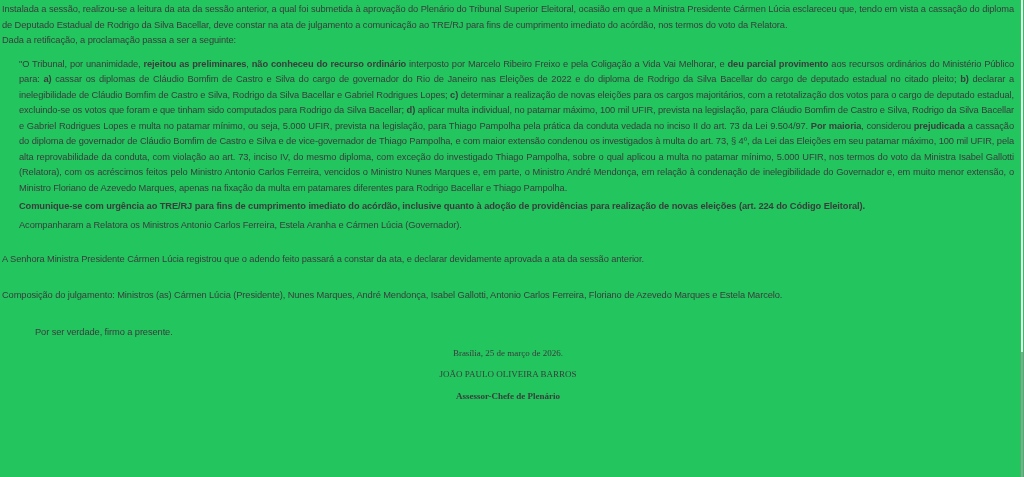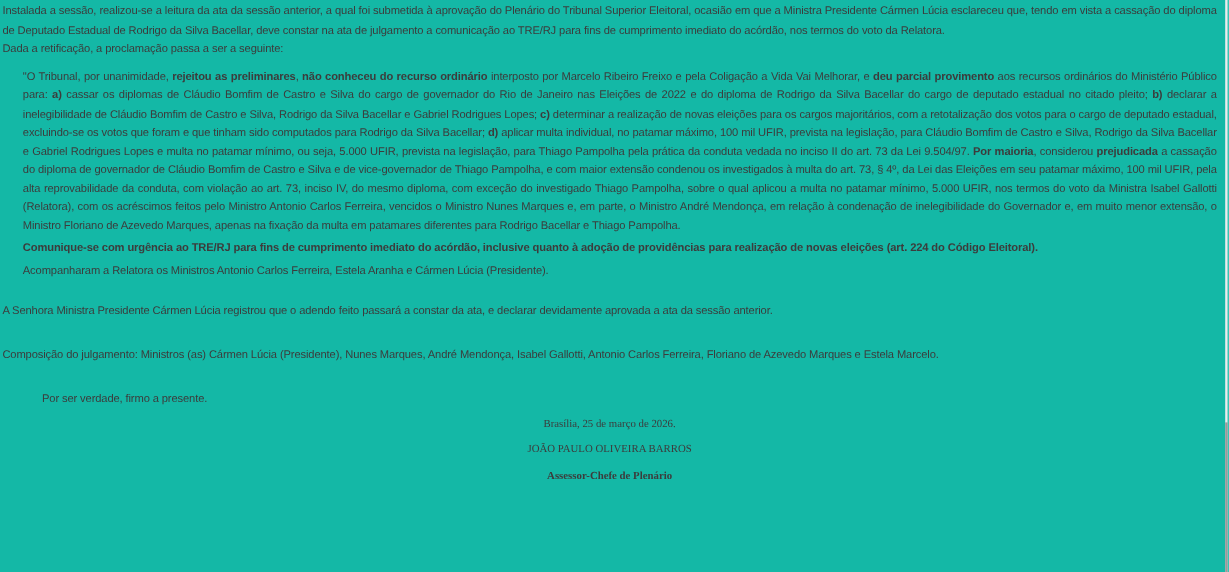--- a/index.html
+++ b/index.html
@@ -9,21 +9,21 @@
     background: #ffffff;
   }
   .page {
     position: relative;
     width: 1024px; height: 477px;
     font-family: "Liberation Sans", sans-serif;
     font-size: 9.3px;
     letter-spacing: -0.1px;
     line-height: 15.5px;
     color: #3c3c3c;
-    background: #14b8a6;
+    background: #22c55e;
   }
   .content { padding: 2px 10px 0 2px; }
   p { margin: 0; text-align: justify; }
   b { font-weight: bold; }
   .quote { margin-left: 17px; margin-top: 8px; }
   #q2 { margin-top: 5px; }
   #q3 { margin-top: 3px; font-weight: bold; }
   #q4 { margin-top: 3.5px; text-align: left; }
   #q5 { margin-top: 3.5px; text-align: left; }
   #p3 { margin-top: 18px; }
@@ -59,21 +59,21 @@
     <p id="p1">Instalada a sessão, realizou-se a leitura da ata da sessão anterior, a qual foi submetida à aprovação do Plenário do Tribunal Superior Eleitoral, ocasião em que a Ministra Presidente Cármen Lúcia esclareceu que, tendo em vista a cassação do diploma de Deputado Estadual de Rodrigo da Silva Bacellar, deve constar na ata de julgamento a comunicação ao TRE/RJ para fins de cumprimento imediato do acórdão, nos termos do voto da Relatora.</p>
 
     <p id="p2">Dada a retificação, a proclamação passa a ser a seguinte:</p>
 
     <div class="quote">
       <p id="q1"><span>"O Tribunal, por unanimidade, </span><b>rejeitou as preliminares</b><span>, </span><b>não conheceu do recurso ordinário</b><span> interposto por Marcelo Ribeiro Freixo e pela Coligação a Vida Vai Melhorar, e </span><b>deu parcial provimento</b><span> aos recursos ordinários do Ministério Público para: </span><b>a)</b><span> cassar os diplomas de Cláudio Bomfim de Castro e Silva do cargo de governador do Rio de Janeiro nas Eleições de 2022 e do diploma de Rodrigo da Silva Bacellar do cargo de deputado estadual no citado pleito; </span><b>b)</b><span> declarar a inelegibilidade de Cláudio Bomfim de Castro e Silva, Rodrigo da Silva Bacellar e Gabriel Rodrigues Lopes; </span><b>c)</b><span> determinar a realização de novas eleições para os cargos majoritários, com a retotalização dos votos para o cargo de deputado estadual, excluindo-se os votos que foram e que tinham sido computados para Rodrigo da Silva Bacellar; </span><b>d)</b><span> aplicar multa individual, no patamar máximo, 100 mil UFIR, prevista na legislação, para Cláudio Bomfim de Castro e Silva, Rodrigo da Silva Bacellar e Gabriel Rodrigues Lopes e multa no patamar mínimo, ou seja, 5.000 UFIR, prevista na legislação, para Thiago Pampolha pela prática da conduta vedada no inciso II do art. 73 da Lei 9.504/97. </span><b>Por maioria</b><span>, considerou </span><b>prejudicada</b><span> a cassação do diploma de governador de Cláudio Bomfim de Castro e Silva e de vice-governador de Thiago Pampolha, e com maior extensão condenou os investigados à multa do art. 73, § 4º, da Lei das Eleições em seu patamar máximo, 100 mil UFIR, pela alta reprovabilidade da conduta, com violação ao art. 73, inciso IV, do mesmo diploma, com exceção do investigado Thiago Pampolha, sobre o qual aplicou a multa no patamar mínimo, 5.000 UFIR, nos termos do voto da Ministra Isabel Gallotti (Relatora), com os acréscimos feitos pelo Ministro Antonio Carlos Ferreira, vencidos o Ministro Nunes Marques e, em parte, o Ministro André Mendonça, em relação à condenação de inelegibilidade do Governador e, em muito menor extensão, o Ministro Floriano de Azevedo Marques, apenas na fixação da multa em patamares diferentes para Rodrigo Bacellar e Thiago Pampolha.</span></p>
 
 
       <p id="q3">Comunique-se com urgência ao TRE/RJ para fins de cumprimento imediato do acórdão, inclusive quanto à adoção de providências para realização de novas eleições (art. 224 do Código Eleitoral).</p>
 
-      <p id="q4">Acompanharam a Relatora os Ministros Antonio Carlos Ferreira, Estela Aranha e Cármen Lúcia (Presidente).</p>
+      <p id="q4">Acompanharam a Relatora os Ministros Antonio Carlos Ferreira, Estela Aranha e Cármen Lúcia (Governador).</p>
 
     </div>
 
     <p id="p3">A Senhora Ministra Presidente Cármen Lúcia registrou que o adendo feito passará a constar da ata, e declarar devidamente aprovada a ata da sessão anterior.</p>
 
 
     <p id="p5">Composição do julgamento: Ministros (as) Cármen Lúcia (Presidente), Nunes Marques, André Mendonça, Isabel Gallotti, Antonio Carlos Ferreira, Floriano de Azevedo Marques e Estela Marcelo.</p>
 
     <p id="p6">Por ser verdade, firmo a presente.</p>
 

